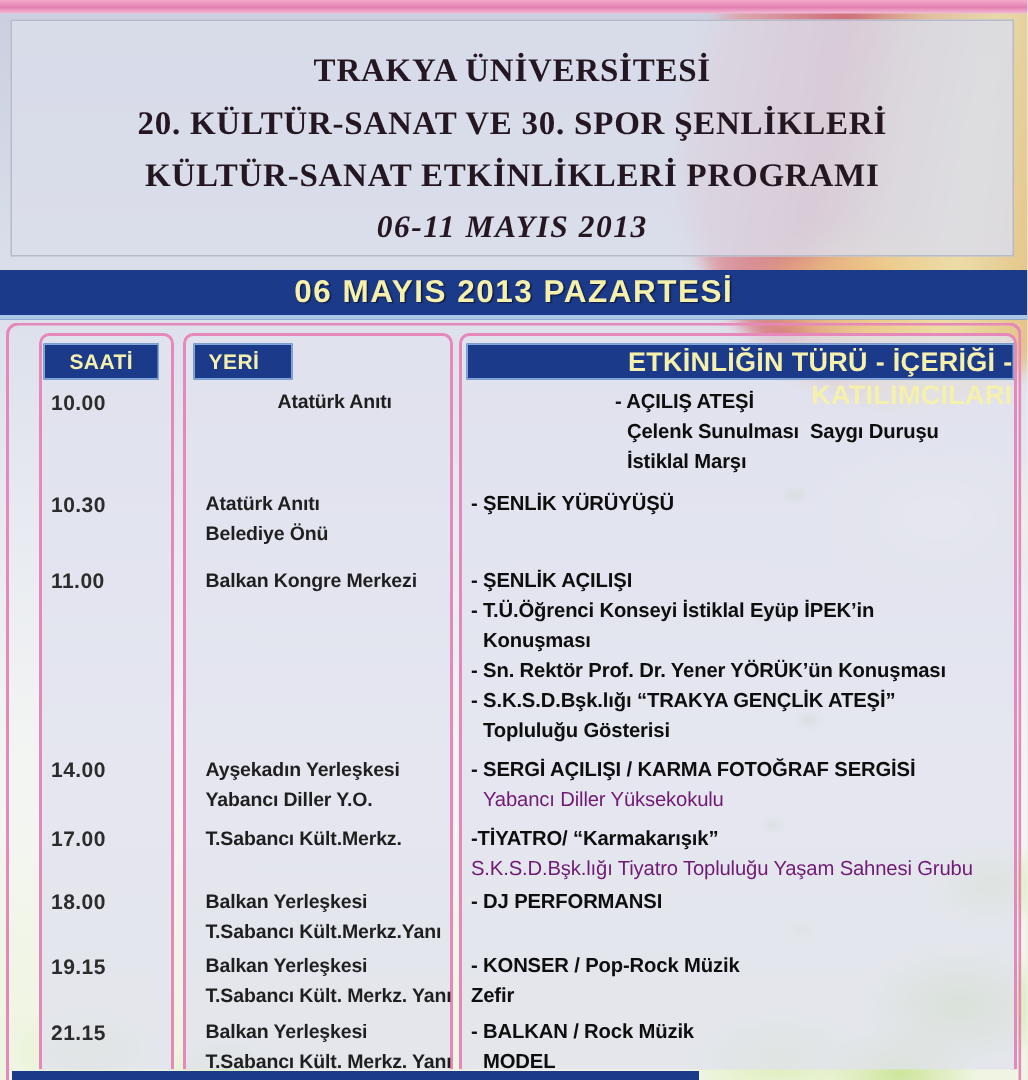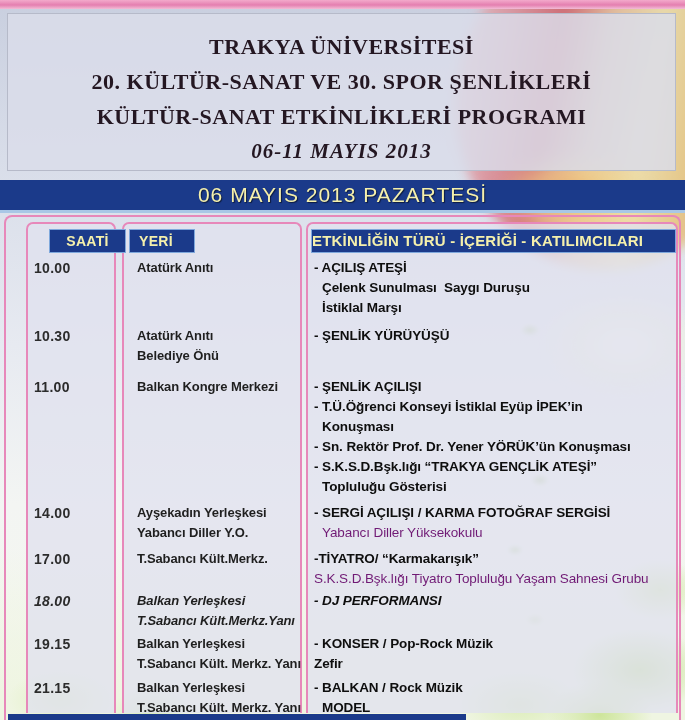--- a/index.html
+++ b/index.html
@@ -41,46 +41,46 @@
   .title-panel{position:absolute;left:7px;top:13px;width:669px;height:158px;
     background:rgba(218,220,233,.84);border:1px solid #b6bac9;box-sizing:border-box;
     text-align:center;color:#241722;font-family:"Liberation Serif",serif;font-weight:bold;}
   .title-panel .tline{font-size:22px;line-height:35px;letter-spacing:.5px;}
   .title-panel .tline:first-child{margin-top:15px;}
   .title-panel .tdate{font-size:21px;line-height:34px;font-style:italic;letter-spacing:1px;}
   
   .day-banner{position:absolute;left:0;top:180px;width:685px;height:30px;
     background:var(--navy,#1b3a8a);border-bottom:3px solid #a9c7e6;box-sizing:content-box;
     display:flex;align-items:center;justify-content:center;}
-  .day-banner span{color:var(--pale-yellow,#f5f0ac);font-weight:normal;font-size:21px;letter-spacing:1px;
+  .day-banner span{color:var(--pale-yellow,#f5f0ac);font-weight:bold;font-size:21px;letter-spacing:1px;
     text-shadow:1px 1px 1px rgba(0,0,0,.55);}
   
   .outer-frame{position:absolute;left:4px;top:215px;width:673px;height:505px;
     border:2px solid var(--pink-border,#e788ba);border-bottom:none;border-radius:8px 8px 0 0;}
   .panel{position:absolute;top:222px;height:491px;box-sizing:border-box;
     border:2px solid var(--pink-border,#e788ba);border-bottom:none;border-radius:7px 7px 0 0;
     background:rgba(224,226,238,.78);}
   .panel.p1{left:26px;width:90px;}
   .panel.p2{left:122px;width:180px;}
   .panel.p3{left:306px;width:372px;}
   .hbox{position:absolute;top:229px;height:24px;box-sizing:border-box;
     background:var(--navy,#1b3a8a);border:1px solid #7fa8dc;
     color:var(--pale-yellow,#f5f0ac);font-weight:bold;line-height:22px;}
-  .hbox.time{left:49px;width:77px;font-size:14px;text-align:center;letter-spacing:.3px;}
+  .hbox.time{left:29px;width:77px;font-size:14px;text-align:center;letter-spacing:.3px;}
   .hbox.place{left:129px;width:66px;font-size:14px;padding-left:9px;letter-spacing:.3px;}
-  .hbox.event{left:311px;width:365px;font-size:15px;text-align:left;letter-spacing:.2px;}
+  .hbox.event{left:311px;width:365px;font-size:18px;text-align:right;letter-spacing:.2px;}
   
   .rows{position:absolute;left:26px;top:258px;width:652px;}
   .row{display:grid;grid-template-columns:96px 184px 1fr;}
-  .row:nth-child(1){margin-bottom:8px;}
+  .row:nth-child(1){margin-bottom:8px;gap:48px;}
   .row:nth-child(2){margin-bottom:11px;}
   .row:nth-child(3){margin-bottom:6px;}
   .row:nth-child(4){margin-bottom:6px;}
   .row:nth-child(5){margin-bottom:2px;}
-  .row:nth-child(6){margin-bottom:3px;font-style:italic;}
+  .row:nth-child(6){margin-bottom:3px;}
   .row:nth-child(7){margin-bottom:4px;}
   .cell.time{padding-left:8px;font-weight:bold;font-size:14px;line-height:20px;color:#2c2c2c;letter-spacing:.3px;}
   .cell.place{padding-left:15px;}
   .pline{font-weight:bold;font-size:13px;line-height:20px;color:#1f1f1f;letter-spacing:-.1px;}
   .cell.event{padding-left:8px;}
   .eline{font-size:13.5px;line-height:20px;white-space:pre-wrap;letter-spacing:-.1px;}
   .eline.b{font-weight:bold;color:#0e0e0e;}
   .eline.n{font-weight:normal;color:#701a75;}
   .eline.ind{padding-left:8px;}
   

